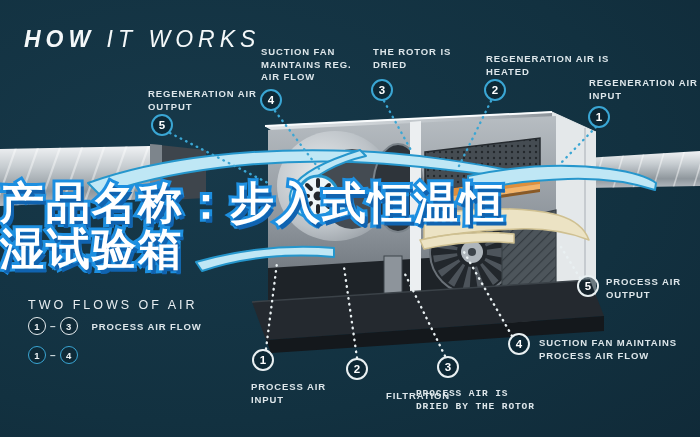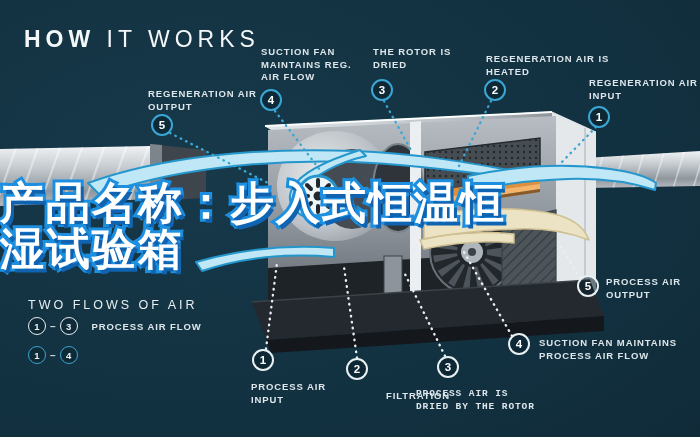--- a/index.html
+++ b/index.html
@@ -3,21 +3,21 @@
 <meta charset="utf-8">
 <style>
   html,body{margin:0;padding:0;}
   .stage{
     position:relative;width:700px;height:437px;overflow:hidden;
     background:radial-gradient(140% 130% at 28% 38%, #17394a 0%, #123140 45%, #0e222f 100%);
     font-family:"Liberation Sans", sans-serif;
   }
   .stage *{box-sizing:border-box;}
   svg.scene{position:absolute;left:0;top:0;z-index:1;}
-  .title{position:absolute;left:24px;top:26px;z-index:5;color:#f4f8f9;font-size:23px;letter-spacing:5px;white-space:nowrap;}
+  .title{position:absolute;left:24px;top:26px;z-index:5;color:#f4f8f9;font-size:23px;letter-spacing:5px;white-space:nowrap;font-style:italic;}
   .title .t-bold{font-weight:700;}
   .title .t-light{font-weight:300;}
   .callout{position:absolute;z-index:6;}
   .callout-label{
     color:#dde6ea;font-size:9.5px;font-weight:700;letter-spacing:0.9px;line-height:1.32;
     text-transform:uppercase;position:absolute;
   }
   .badge{
     position:absolute;width:22px;height:22px;border-radius:50%;
     transform:translate(-50%,-50%);

